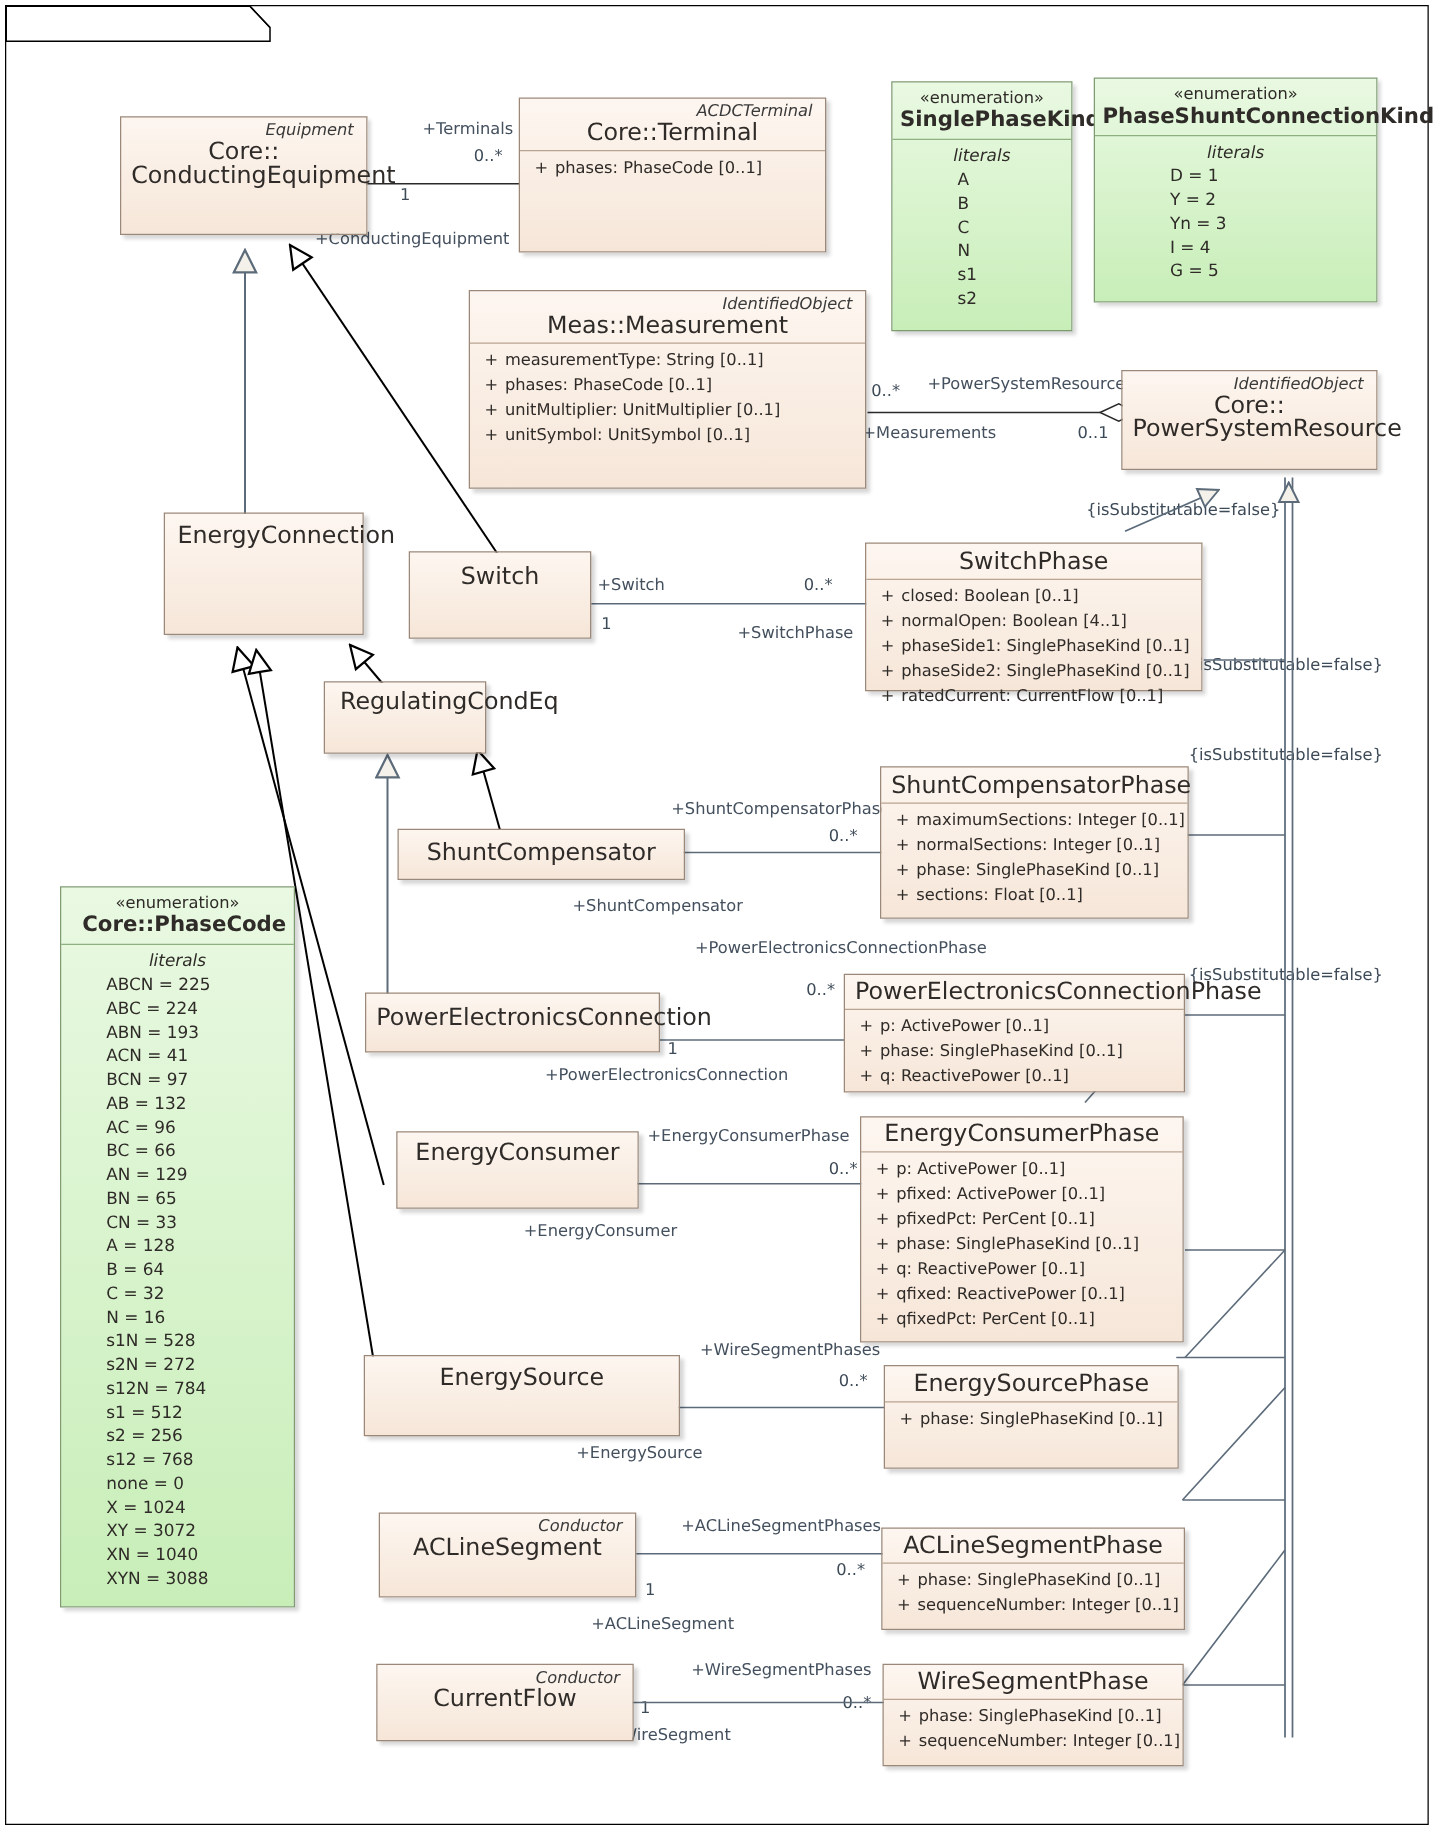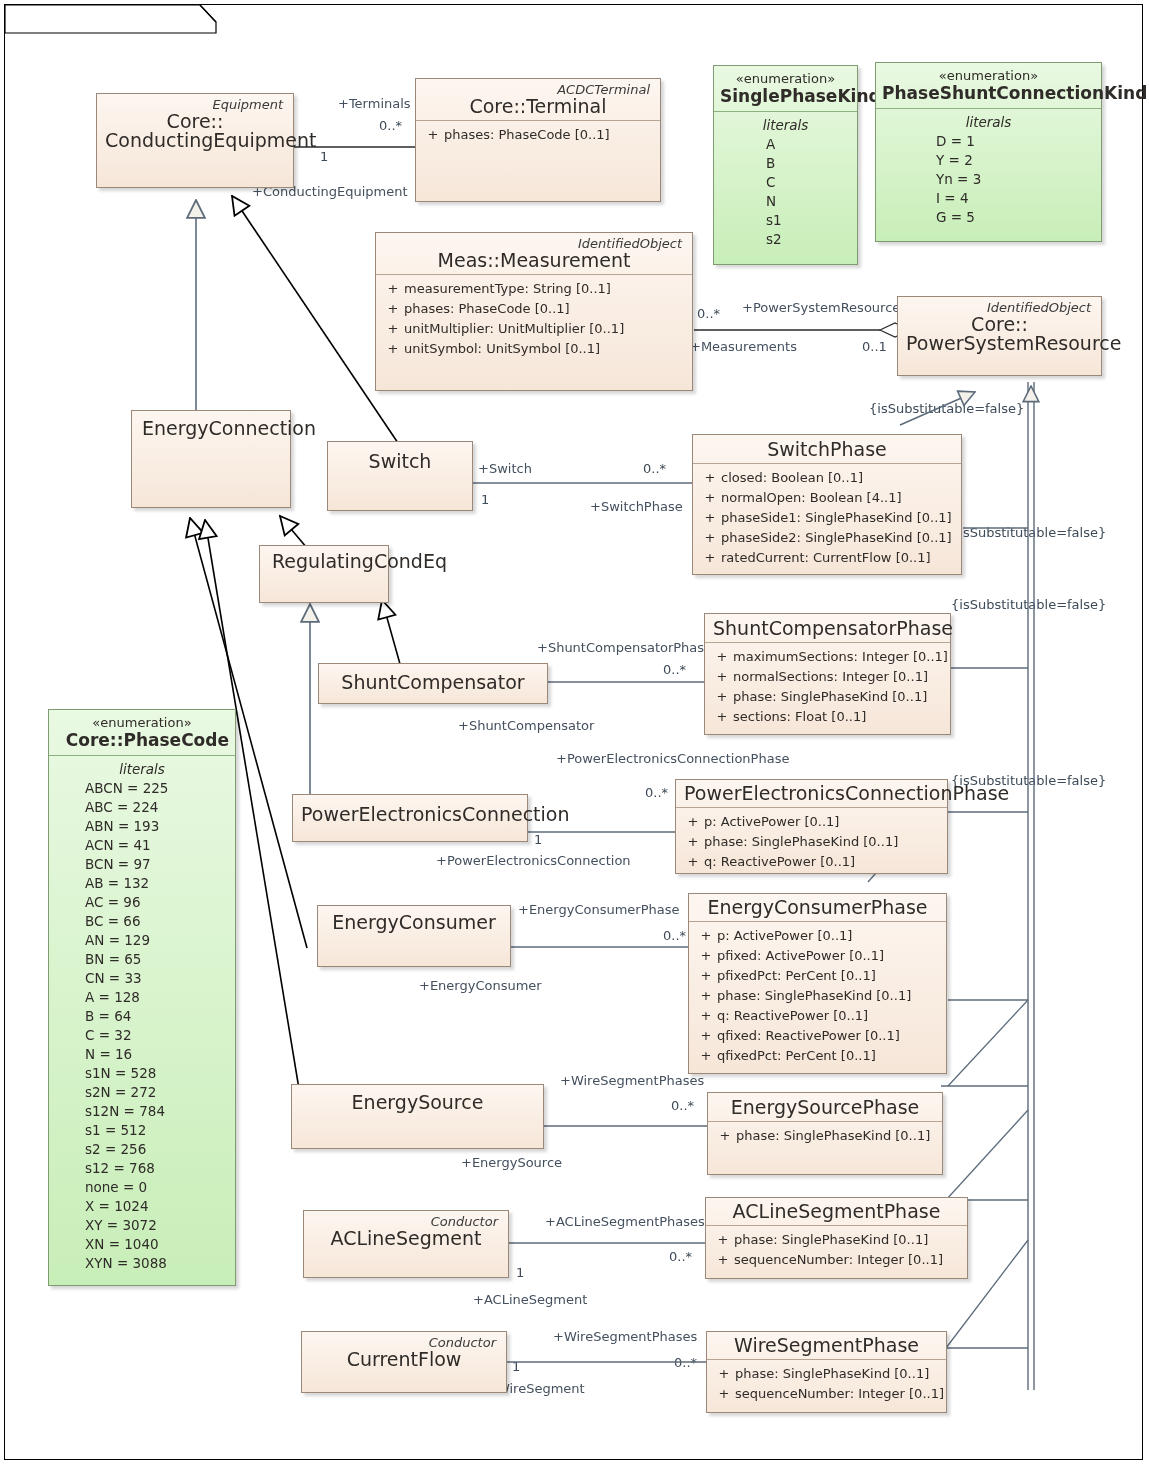--- a/index.html
+++ b/index.html
@@ -212,21 +212,21 @@
       <div class="name" style="text-align:left; padding-left:2px">EnergyConnection</div>
     </div>
   </div>
 
   <div class="cls" style="left:327px; top:441px; width:146px; height:70px; z-index:5">
     <div class="hdr" style="padding-top:10px">
       <div class="name">Switch</div>
     </div>
   </div>
 
-  <div class="cls" style="left:692px; top:434px; width:270px; height:141px; z-index:5">
+  <div class="cls" style="left:692px; top:434px; width:270px; height:119px; z-index:5">
     <div class="hdr" style="padding-top:5px">
       <div class="name">SwitchPhase</div>
     </div>
     <div class="divider"></div>
     <div class="attrs">
       <div class="attr">
           <span class="vis">+</span>
           <span class="sig">closed: Boolean [0..1]</span>
         </div>
       <div class="attr">
@@ -374,21 +374,21 @@
     </div>
   </div>
 
   <div class="cls" style="left:303px; top:1210px; width:206px; height:68px; z-index:5">
     <div class="hdr" style="padding-top:3px">
       <div class="stereo">Conductor</div>
       <div class="name">ACLineSegment</div>
     </div>
   </div>
 
-  <div class="cls" style="left:705px; top:1197px; width:263px; height:82px; z-index:5">
+  <div class="cls" style="left:705px; top:1222px; width:243px; height:82px; z-index:5">
     <div class="hdr" style="padding-top:4px">
       <div class="name">ACLineSegmentPhase</div>
     </div>
     <div class="divider"></div>
     <div class="attrs">
       <div class="attr">
           <span class="vis">+</span>
           <span class="sig">phase: SinglePhaseKind [0..1]</span>
         </div>
       <div class="attr">

